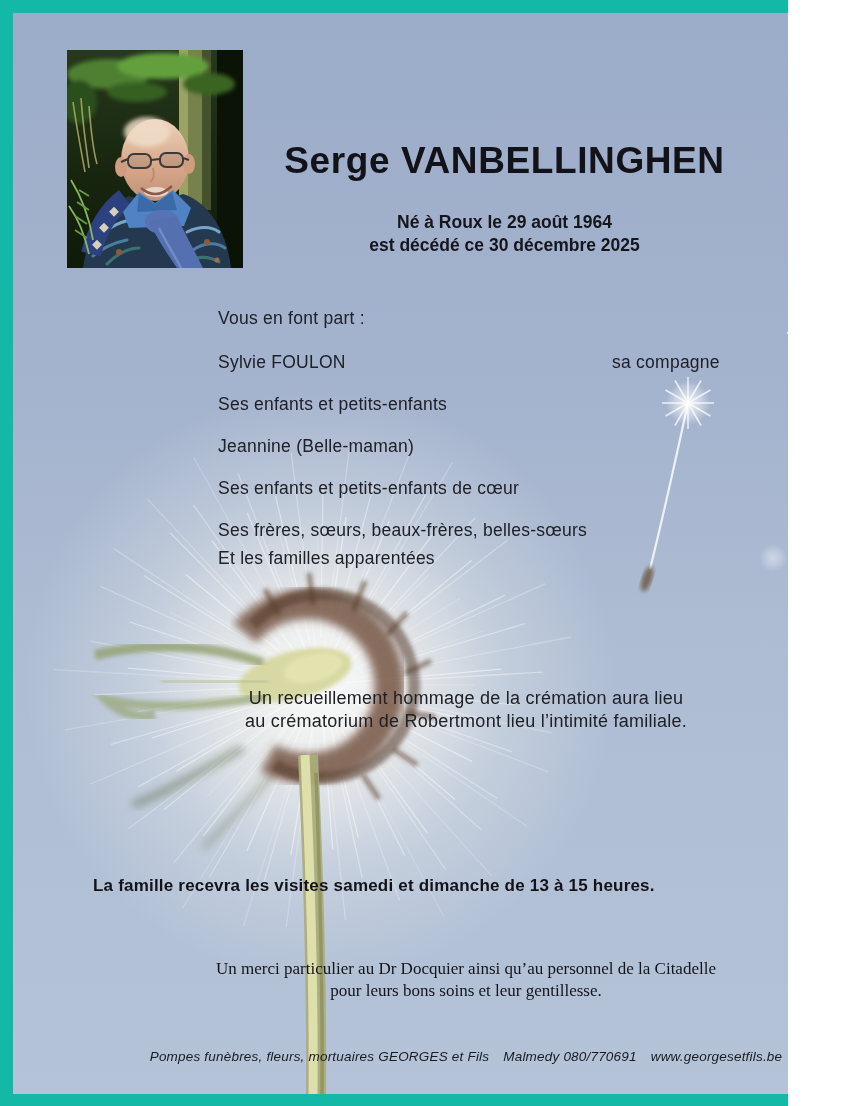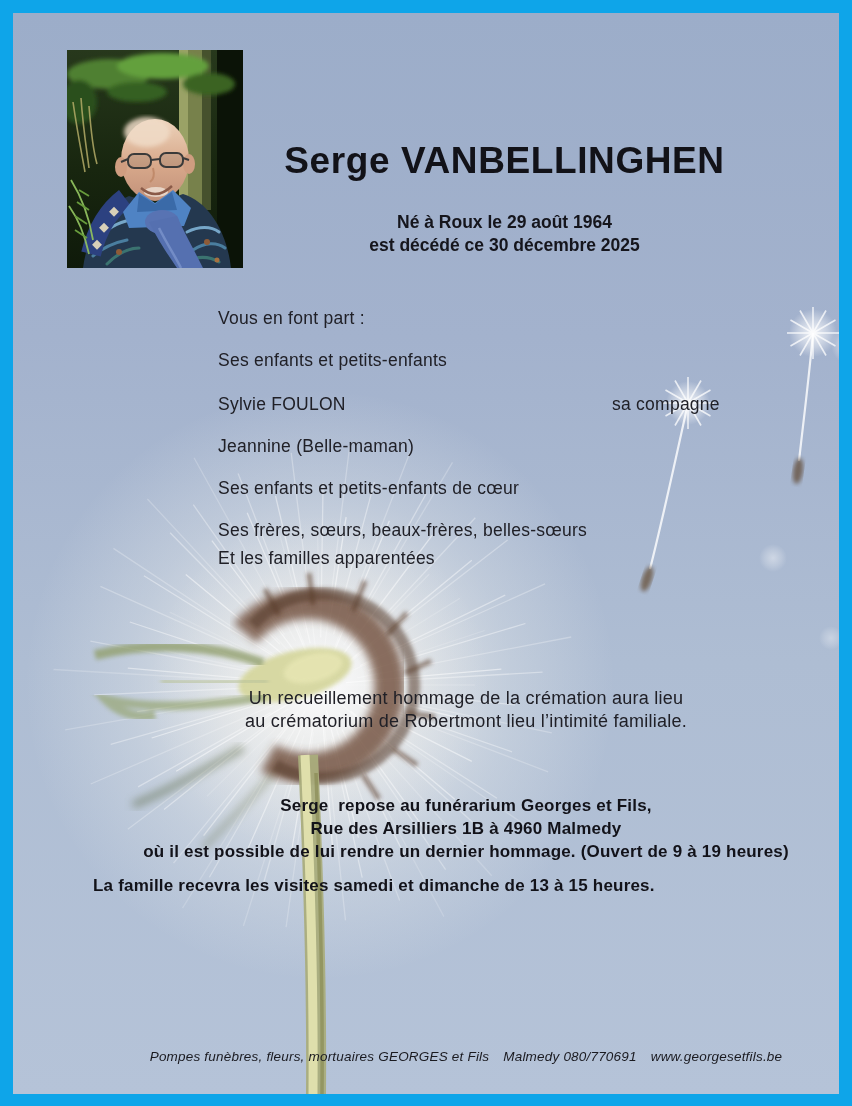--- a/index.html
+++ b/index.html
@@ -1,16 +1,16 @@
 <!DOCTYPE html>
 <html><head>
 <meta charset="utf-8">
 <style>
   html,body{margin:0;padding:0;background:#ffffff;}
-  .sheet{position:relative;width:852px;height:1106px;background:#0ea5e9;overflow:hidden;
+  .sheet{position:relative;width:788px;height:1106px;background:#14b8a6;overflow:hidden;
          font-family:"Liberation Sans","DejaVu Sans",sans-serif;color:#1d1d22;}
   .bg{position:absolute;left:13px;top:13px;width:826px;height:1081px;overflow:hidden;
       background:linear-gradient(180deg,#9cadc9 0%,#a3b2cd 30%,#aebdd3 60%,#b5c3d8 100%);}
   .bg svg{position:absolute;left:0;top:0;}
   .photo{position:absolute;left:67px;top:50px;width:176px;height:218px;overflow:hidden;}
   .photo svg{display:block;}
   .stage{position:absolute;left:0;top:0;width:852px;height:1106px;}
   .abs{position:absolute;}
   .header-block{left:170px;top:139px;width:669px;text-align:center;}
   .title{font-size:37px;font-weight:bold;letter-spacing:.6px;color:#121218;line-height:44px;}
@@ -306,54 +306,53 @@
     <div class="abs header-block">
       <div class="title">Serge VANBELLINGHEN</div>
       <div class="subtitle">
         <div>Né à Roux le 29 août 1964</div>
         <div>est décédé ce 30 décembre 2025</div>
       </div>
     </div>
 
     <div class="abs left-col">
       <div class="fam-intro">Vous en font part :</div>
-      <div class="fam-row mt22">
-        <span>Ses enfants et petits-enfants</span>
-      </div>
       <div class="fam-row mt24">
         <span>Sylvie FOULON</span>
         <span class="rel">sa compagne</span>
       </div>
       <div class="fam-row mt22">
+        <span>Ses enfants et petits-enfants</span>
+      </div>
+      <div class="fam-row mt22">
         <span>Jeannine (Belle-maman)</span>
       </div>
       <div class="fam-row mt22">
         <span>Ses enfants et petits-enfants de cœur</span>
       </div>
       <div class="fam-row mt22">
         <span>Ses frères, sœurs, beaux-frères, belles-sœurs</span>
       </div>
       <div class="fam-row mt1">
         <span>Et les familles apparentées</span>
       </div>
     </div>
 
     <div class="abs ceremony">
       <div>Un recueillement hommage de la crémation aura lieu</div>
       <div>au crématorium de Robertmont lieu l’intimité familiale.</div>
     </div>
 
-    <div class="abs repose">
-      <div class="pre">Serge  repose au funérarium Georges et Fils,</div>
-      <div>Rue des Arsilliers 1B à 4960 Malmedy</div>
-      <div>où il est possible de lui rendre un dernier hommage. (Ouvert de 9 à 19 heures)</div>
-    </div>
 
     <div class="abs visits">La famille recevra les visites samedi et dimanche de 13 à 15 heures.</div>
 
 
+    <div class="abs thanks">
+      <div>Un merci particulier au Dr Docquier ainsi qu’au personnel de la Citadelle</div>
+      <div>pour leurs bons soins et leur gentillesse.</div>
+    </div>
 
     <div class="abs footer">
       <span>Pompes funèbres, fleurs, mortuaires GEORGES et Fils</span><span>Malmedy 080/770691</span><span>www.georgesetfils.be</span>
     </div>
 
   </div>
 </div>
 
 </body></html>

